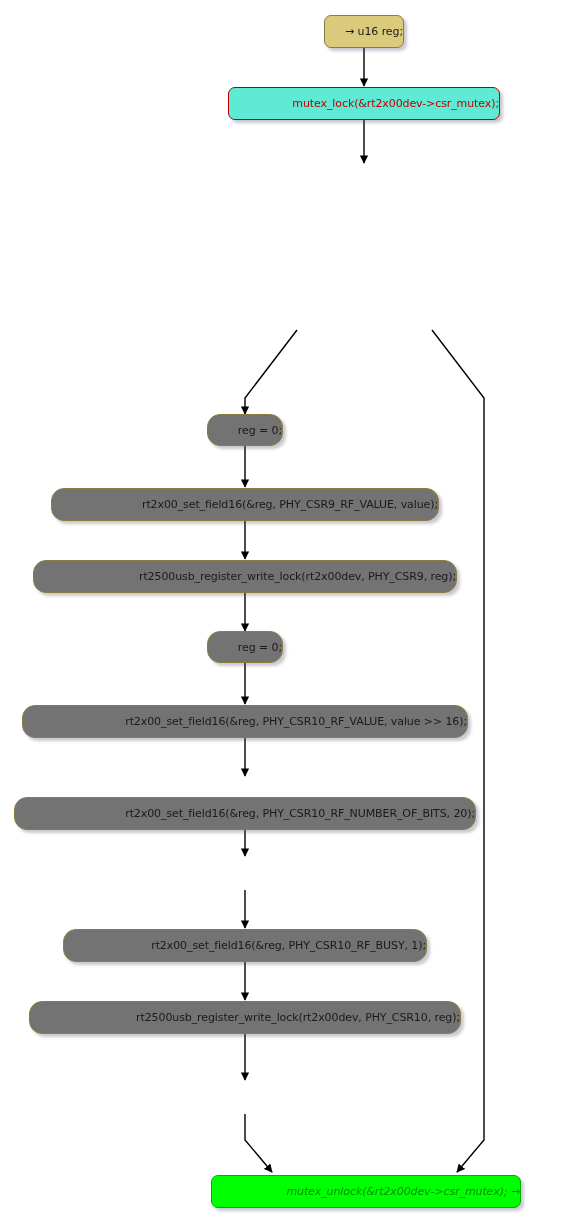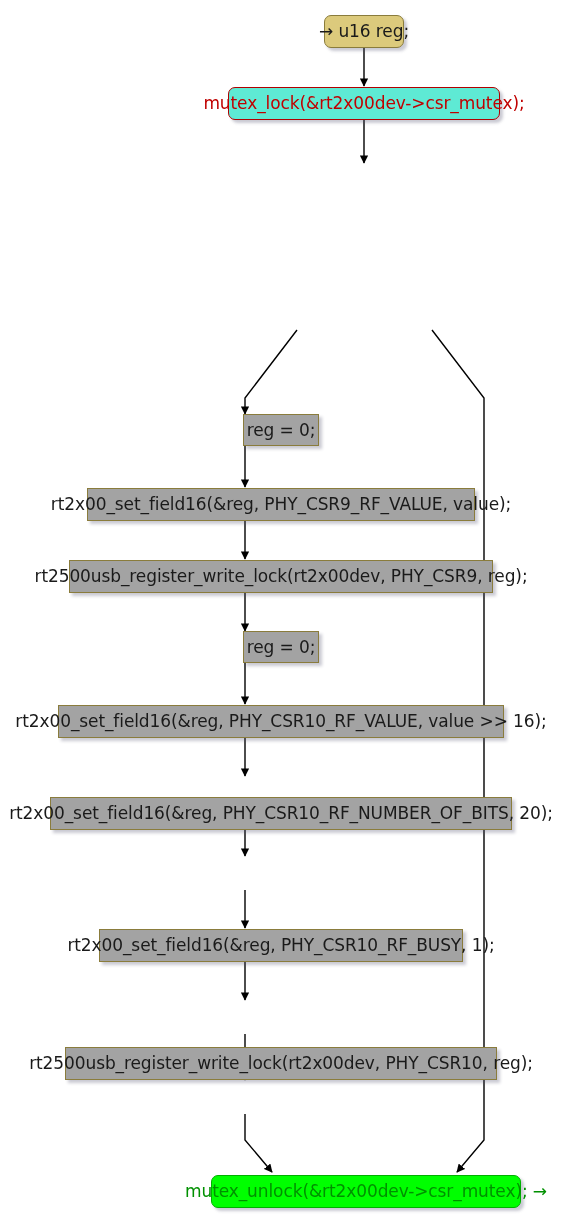--- a/index.html
+++ b/index.html
@@ -23,34 +23,33 @@
     top: 0;
     width: 570px;
     height: 1223px;
     pointer-events: none;
   }
   .node {
     position: absolute;
     box-sizing: border-box;
     display: flex;
     align-items: center;
-    justify-content: center;
+    justify-content: flex-end;
     text-align: center;
     white-space: nowrap;
-    font-size: 17px;
+    font-size: 11px;
     line-height: 15px;
     letter-spacing: -0.1px;
   }
   .node.process {
     border: 1px solid #8a7c3c;
-    border-radius: 0;
-    background: #a3a3a3;
+    border-radius: 13px;
+    background: #737373;
     color: #1a1a1a;
     box-shadow: 3px 3px 3px rgba(80,80,110,0.30);
-    margin-left: 36px;
   }
   .node.start {
     border: 1px solid #8a7c3c;
     border-radius: 7px;
     background: #dcca7c;
     color: #1a1a1a;
     box-shadow: 3px 3px 3px rgba(80,80,110,0.30);
   }
   .node.critical {
     border: 1px solid #b00000;
@@ -140,22 +139,22 @@
 
   <div class="node process" style="left:14px; top:797px; width:462px; height:33px;">
     <span>rt2x00_set_field16(&amp;reg, PHY_CSR10_RF_NUMBER_OF_BITS, 20);</span>
   </div>
 
 
   <div class="node process" style="left:63px; top:929px; width:364px; height:33px;">
     <span>rt2x00_set_field16(&amp;reg, PHY_CSR10_RF_BUSY, 1);</span>
   </div>
 
-  <div class="node process" style="left:29px; top:1047px; width:432px; height:33px;">
+  <div class="node process" style="left:29px; top:1001px; width:432px; height:33px;">
     <span>rt2500usb_register_write_lock(rt2x00dev, PHY_CSR10, reg);</span>
   </div>
 
 
-  <div class="node terminal" style="left:211px; top:1175px; width:310px; height:33px;">
+  <div class="node terminal" style="left:211px; top:1175px; width:310px; height:33px;font-style:italic;">
     <span>mutex_unlock(&amp;rt2x00dev-&gt;csr_mutex); →</span>
   </div>
 
 </div>
 
 </body></html>

